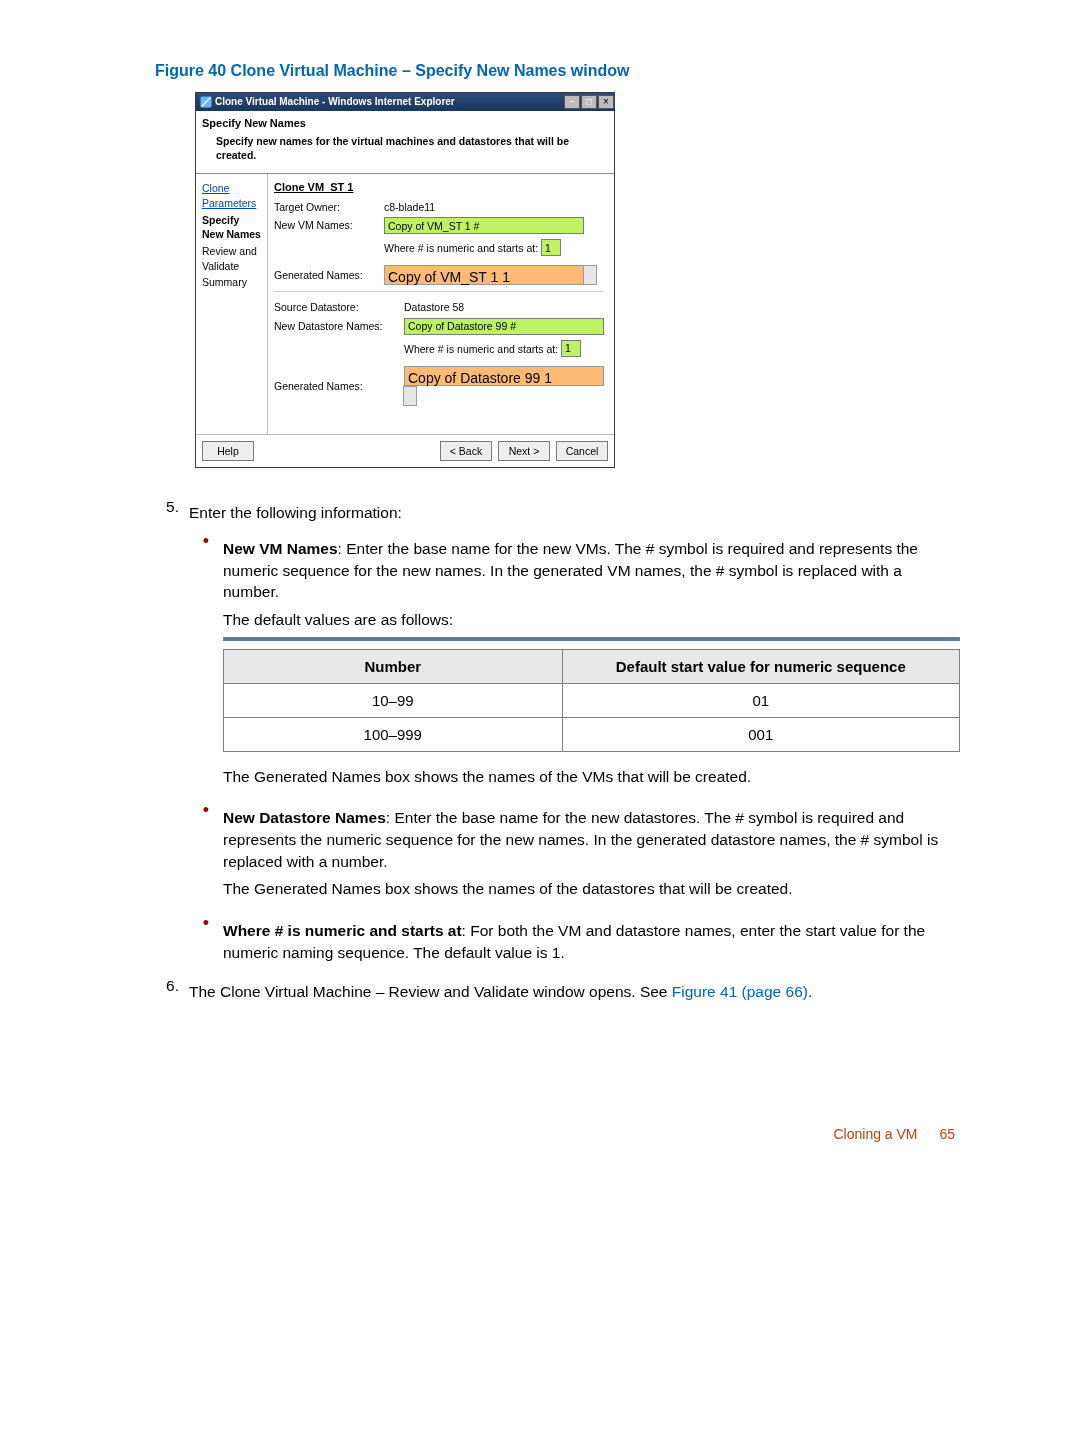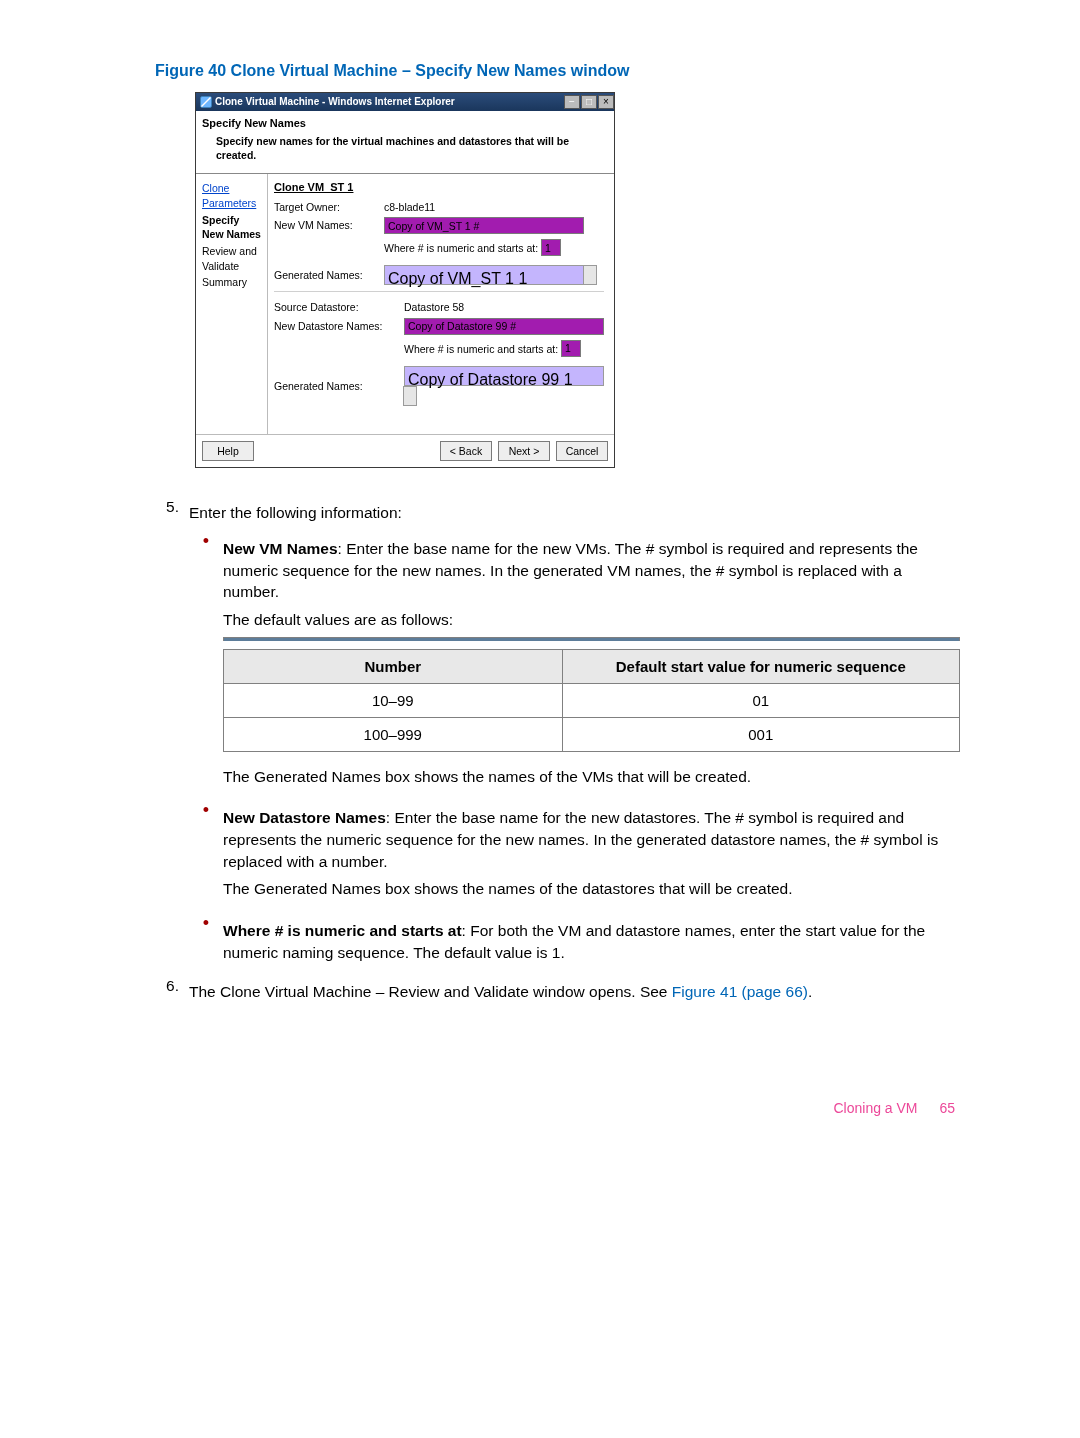--- a/index.html
+++ b/index.html
@@ -65,26 +65,26 @@
   .wiz-side .step-bold{font-weight:bold;display:block;padding:1px 0;}
   .wiz-side .step{display:block;padding:1px 0;}
   .wiz-main{
     flex:1;padding:6px 10px 6px 6px;font-size:10.5px;
   }
   .group-label{font-weight:bold;text-decoration:underline;font-size:11px;margin-bottom:4px;}
   .kv-row{display:flex;align-items:center;margin:3px 0;}
   .kv-label{width:110px;font-size:10.5px;}
   .kv-value{flex:1;font-size:10.5px;}
   .inp{
-    border:1px solid #7a7a7a;height:17px;padding:0 3px;font-size:10.5px;font-family:inherit;background:#a21caf;
+    border:1px solid #7a7a7a;height:17px;padding:0 3px;font-size:10.5px;font-family:inherit;background:#bef264;
   }
   .inp.full{width:200px;}
   .inp.num{width:20px;text-align:left;}
   .gen-box{
-    border:1px solid #9a9a9a;width:200px;height:20px;padding:2px 3px;font-size:16px;background:#c4b5fd;
+    border:1px solid #9a9a9a;width:200px;height:20px;padding:2px 3px;font-size:14px;background:#fdba74;
     display:inline-block;vertical-align:top;
   }
   .scroll-ctrl {
     display:inline-block;vertical-align:top;width:14px;height:20px;border:1px solid #9a9a9a;background:#e6e6e6;margin-left:-1px;
   }
   .where-row{font-size:10.5px;padding:2px 0 6px 110px;}
   .hr{border-top:1px solid #d0d0d0;margin:6px 0 8px 0;}
   .wiz-footer{
     border-top:1px solid #bbb;display:flex;justify-content:space-between;padding:6px;
   }
@@ -106,21 +106,21 @@
     width:100%;border-collapse:collapse;margin-top:8px;font-size:15px;
   }
   table.valtable th, table.valtable td{
     border:1px solid #808080;padding:6px 10px;text-align:center;
   }
   table.valtable thead tr{background:#e8e8e8;}
   table.valtable th{font-weight:bold;}
   .thead-cap{height:4px;background:#5d7d9a;border:1px solid #808080;border-bottom:none;}
   .link{color:#0066b6;cursor:pointer;}
   .page-footer{
-    text-align:right;font-size:14px;color:#ec4899;margin-top:90px;padding-right:5px;
+    text-align:right;font-size:14px;color:#c2410c;margin-top:116px;padding-right:5px;
   }
   .page-footer .pagenum{padding-left:18px;}
 </style>
 </head>
 <body>
 
 <div class="page">
   <div class="figure-caption">Figure 40 Clone Virtual Machine – Specify New Names window</div>
 
   <div class="window">

